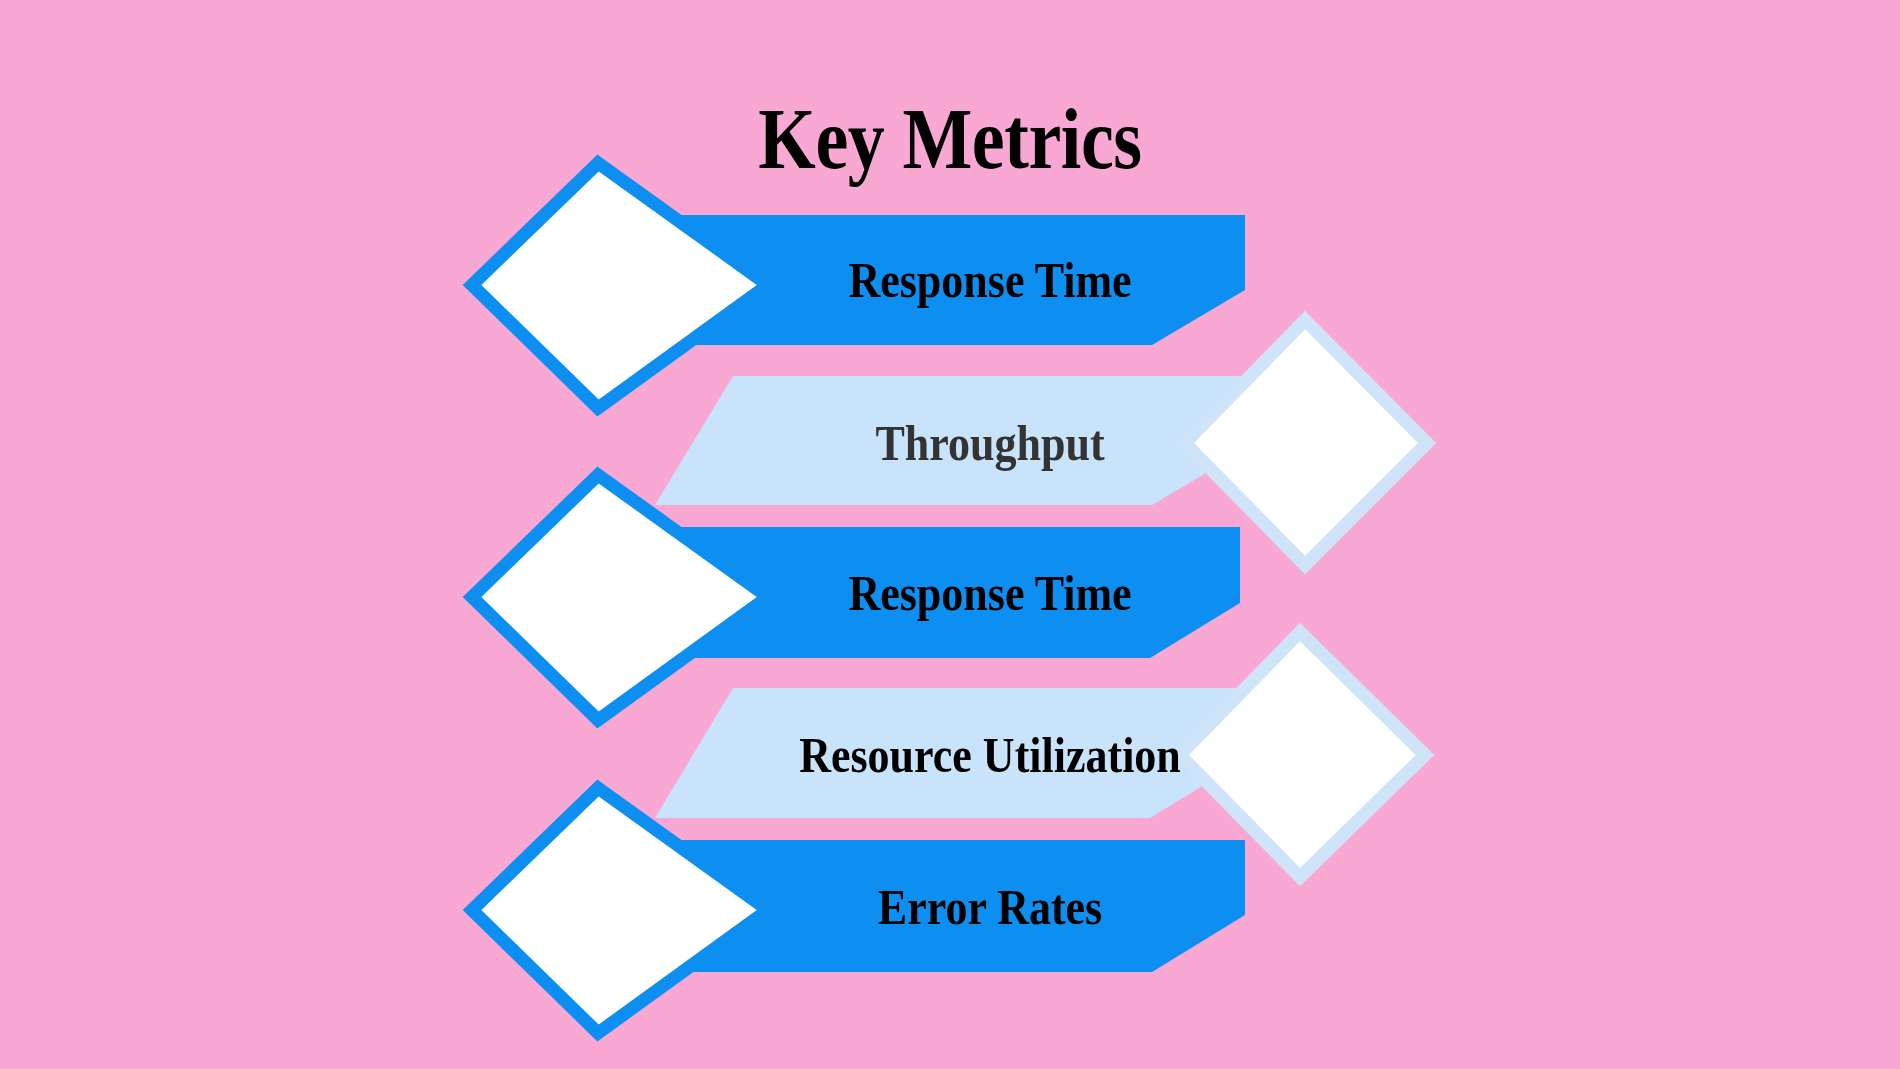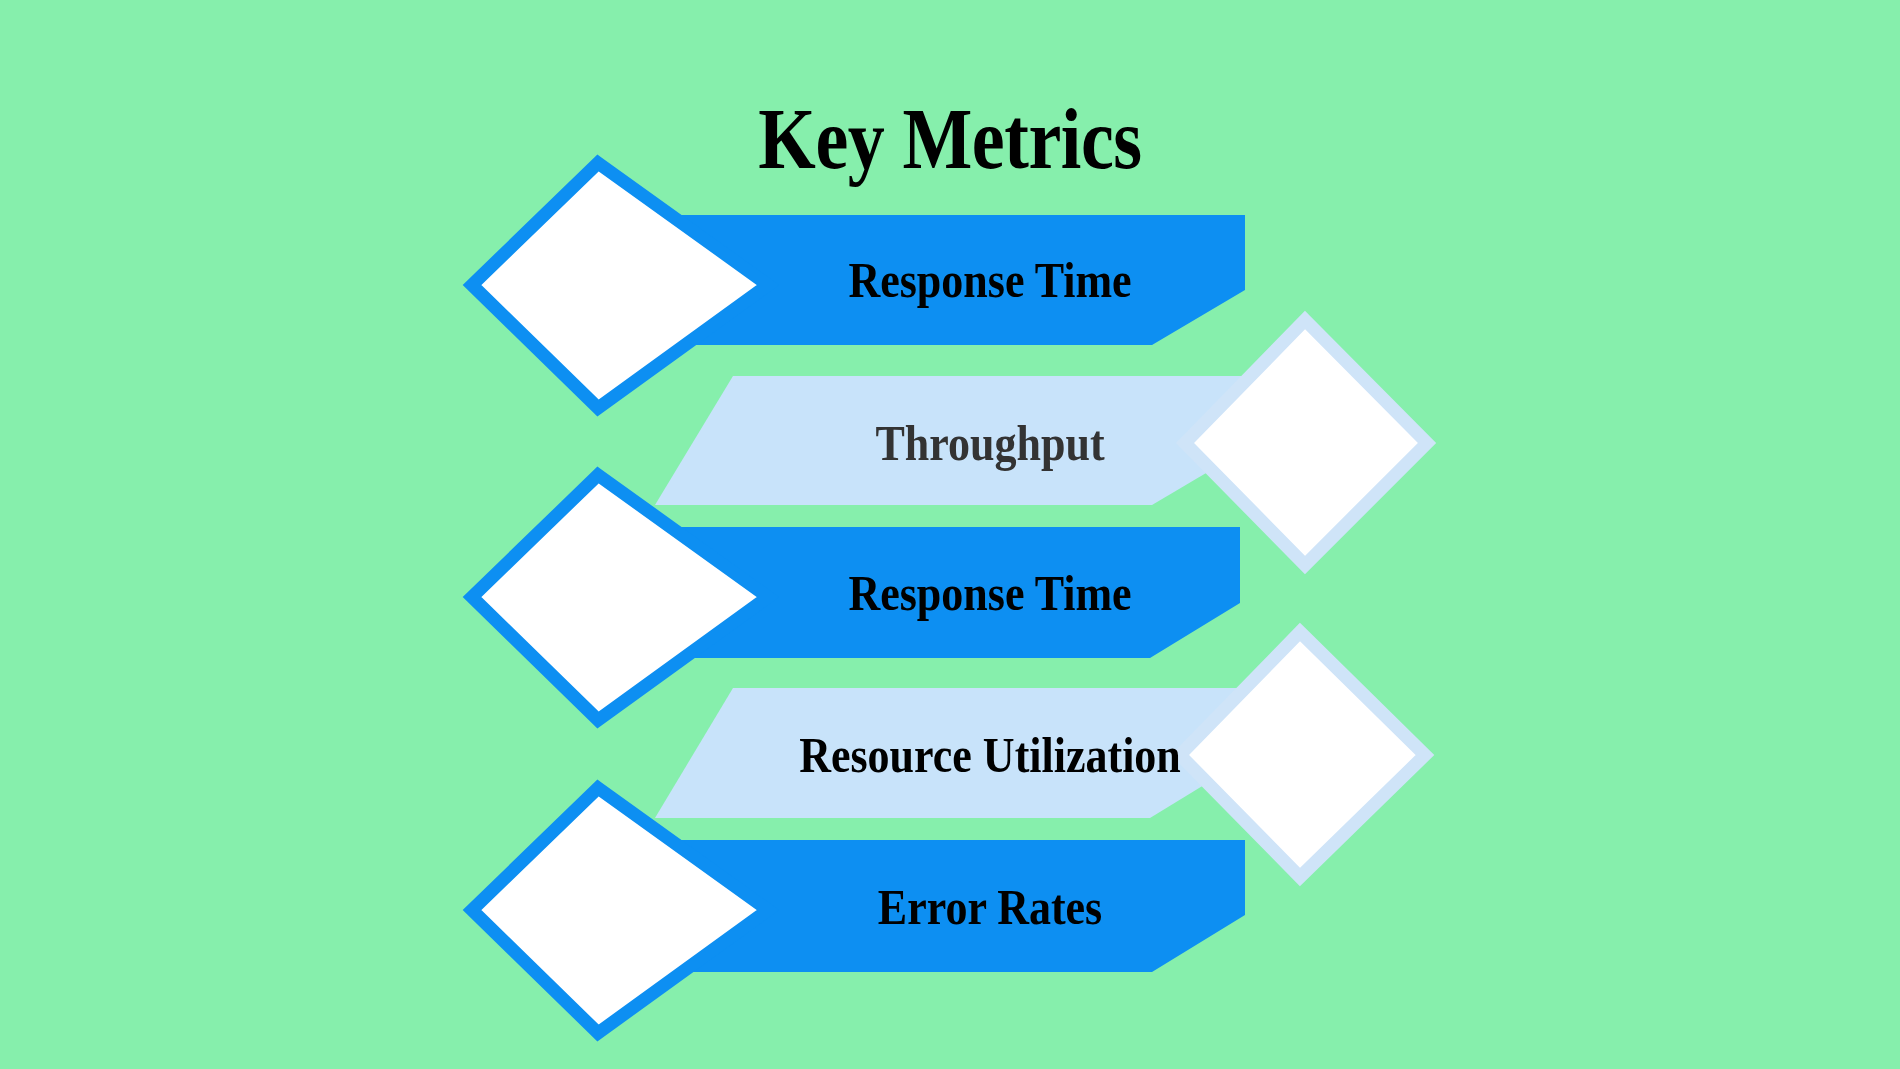--- a/index.html
+++ b/index.html
@@ -8,21 +8,21 @@
     padding: 0;
     background: #ffffff;
   }
   body {
     font-family: "Liberation Serif", "DejaVu Serif", serif;
   }
   #stage {
     position: relative;
     width: 1900px;
     height: 1069px;
-    background: #86efac;
+    background: #f9a8d4;
     overflow: hidden;
   }
 
   
   #page-title {
     position: absolute;
     left: 0;
     top: 36px;
     width: 1900px;
     text-align: center;

